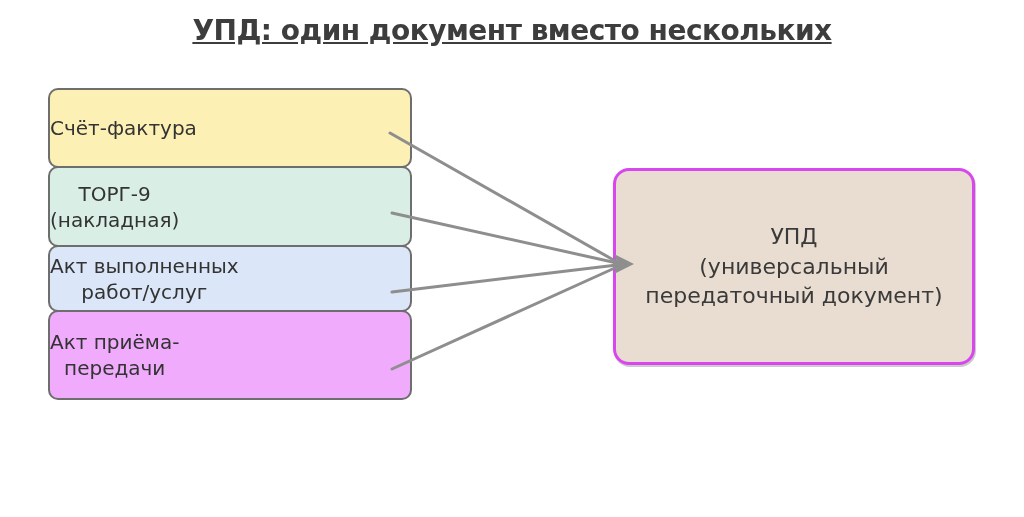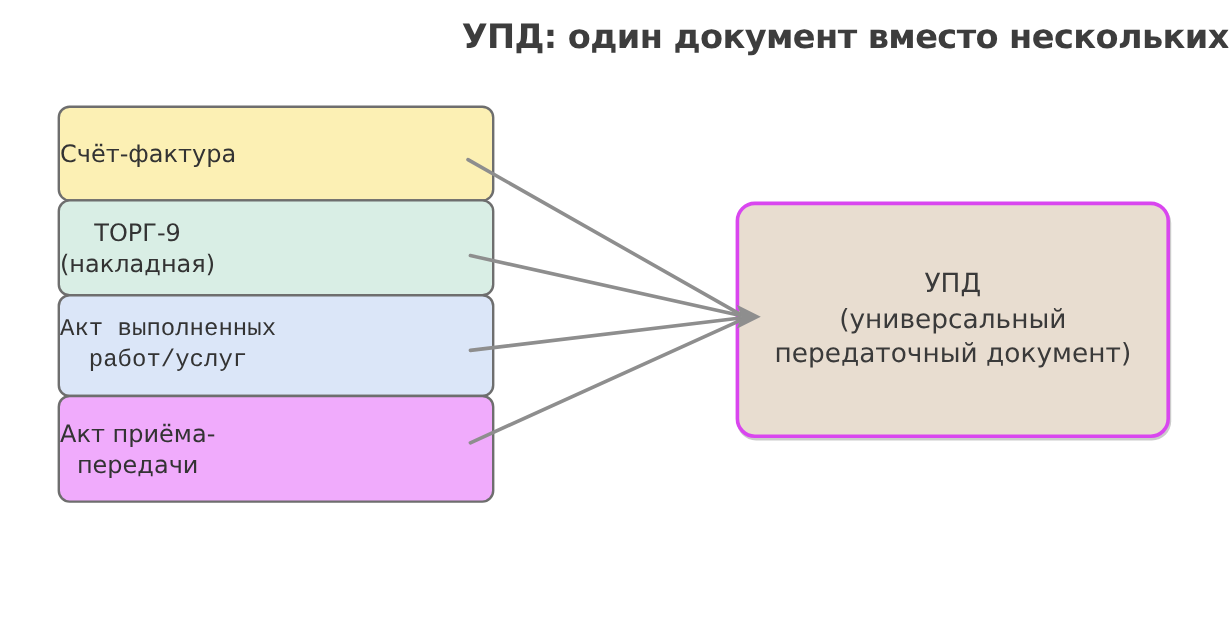--- a/index.html
+++ b/index.html
@@ -14,25 +14,26 @@
     height: 517px;
     background: #ffffff;
     overflow: hidden;
   }
   .title {
     position: absolute;
     top: 14px;
     left: 0;
     width: 1024px;
     margin: 0;
-    text-align: right;
+    text-align: center;
     font-size: 28px;
     font-weight: bold;
     letter-spacing: -0.5px;
     color: #3d3d3d;
+    text-decoration: underline;
   }
   .stack {
     position: absolute;
     left: 48px;
     top: 88px;
     width: 364px;
   }
   .doc-box {
     box-sizing: border-box;
     width: 364px;
@@ -47,21 +48,21 @@
     margin-top: -2px;
   }
   .doc-box .label {
     font-size: 20px;
     line-height: 1.3;
     color: #333333;
     white-space: pre-line;
   }
   .box-0 { height: 80px; }
   .box-1 { height: 81px; }
-  .box-2 { height: 86px; font-family: Liberation Mono, monospace; }
+  .box-2 { height: 67px; }
   .box-3 { height: 90px; }
   .target-box {
     position: absolute;
     box-sizing: border-box;
     left: 613px;
     top: 168px;
     width: 362px;
     height: 197px;
     border: 3px solid #d946ef;
     border-radius: 16px;

